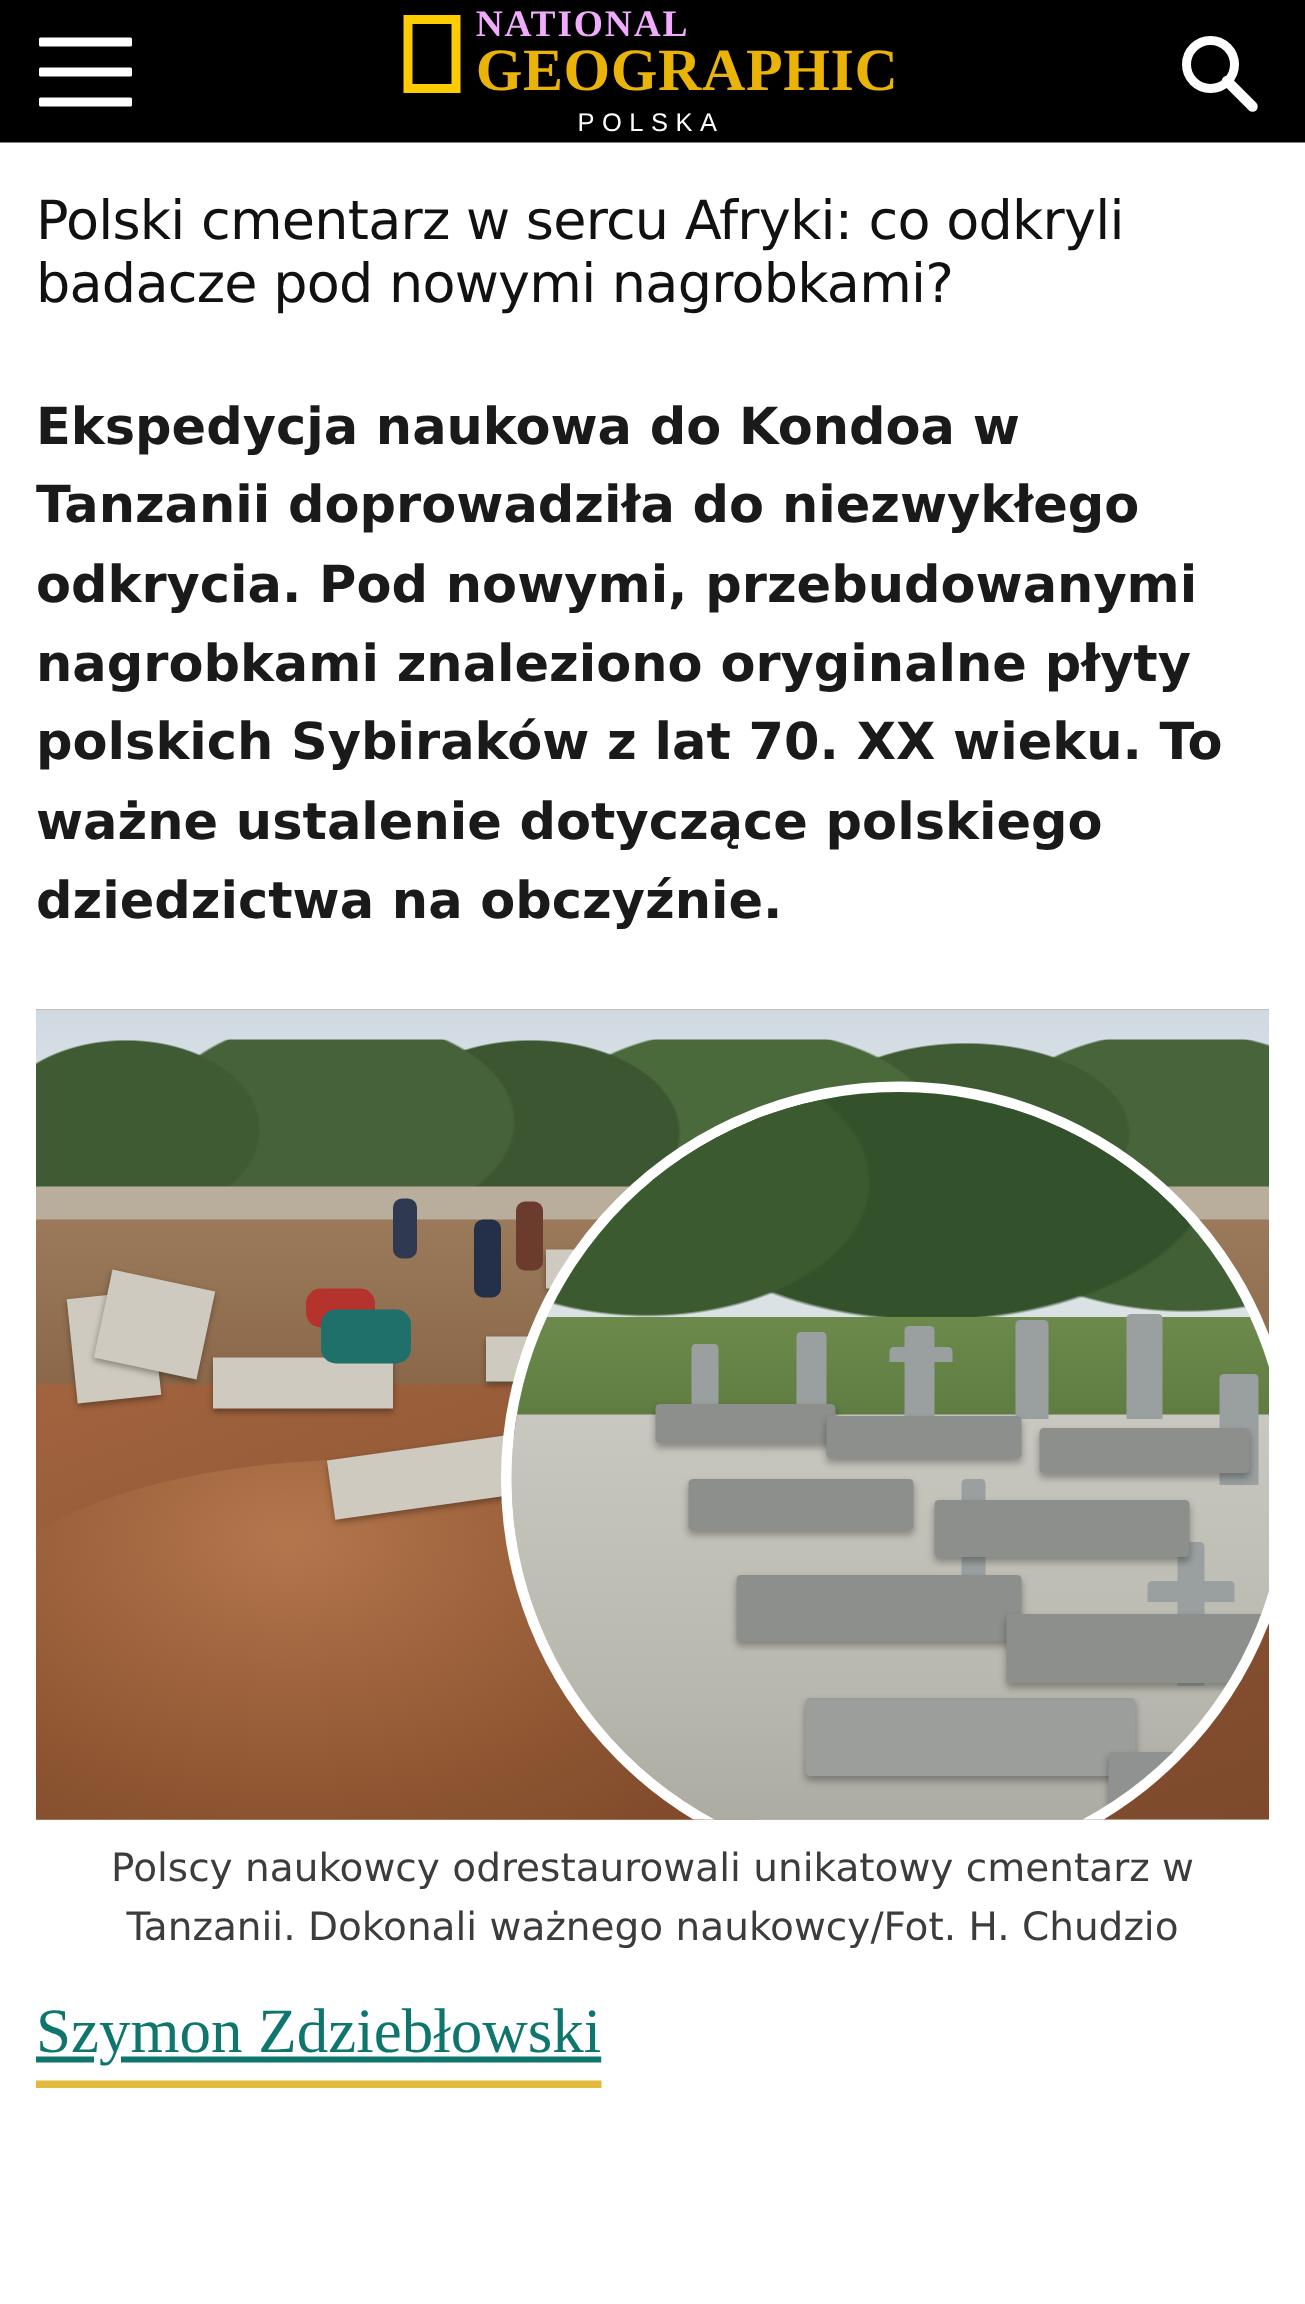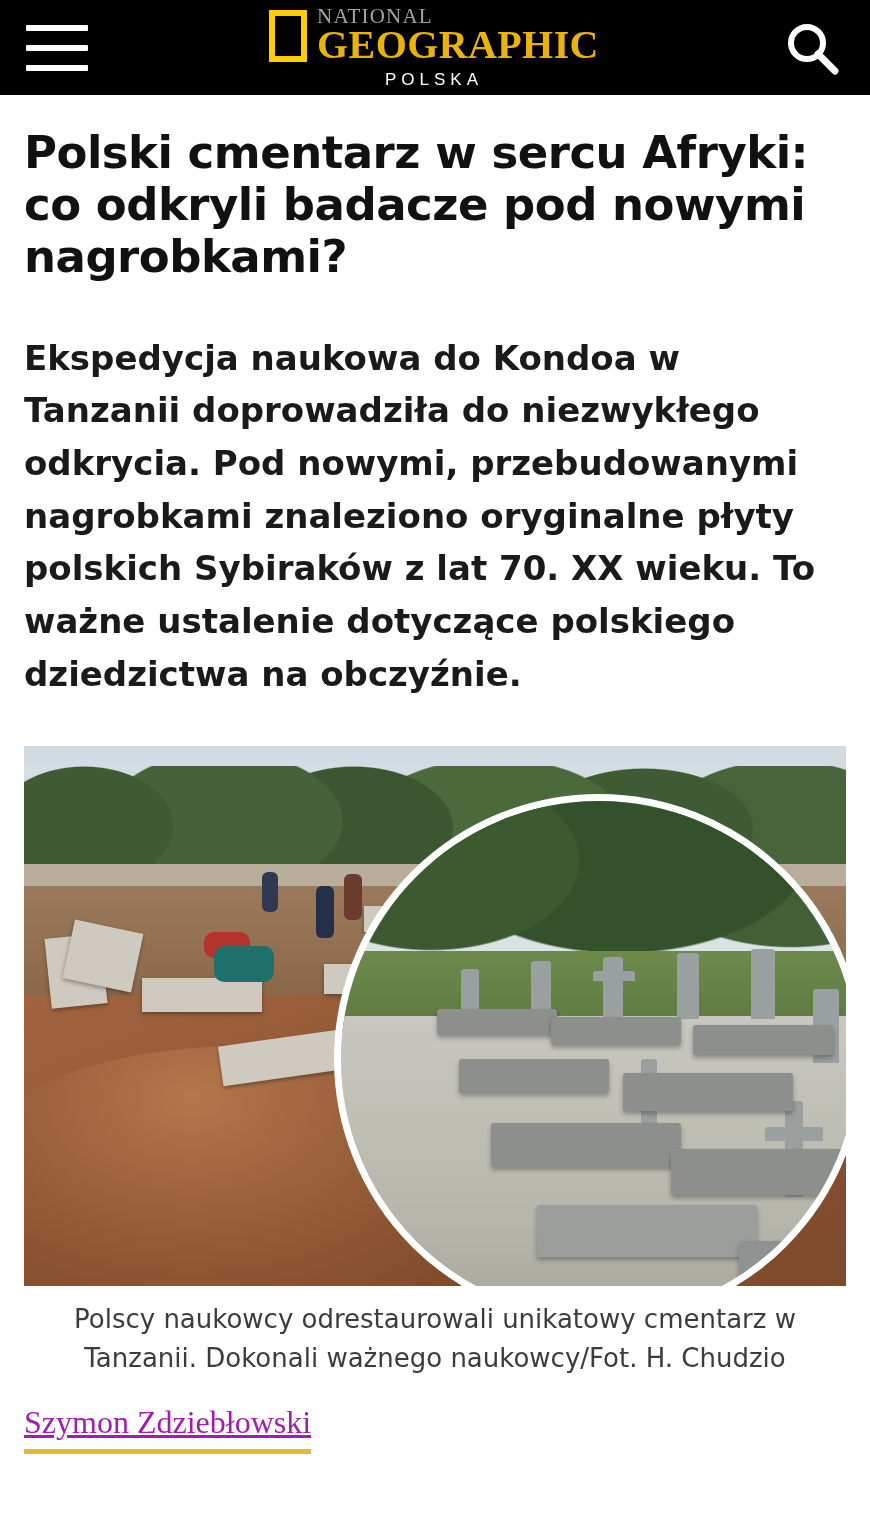--- a/index.html
+++ b/index.html
@@ -62,24 +62,24 @@
     border: 6px solid #ffcc00;
     background: #000;
     flex: 0 0 auto;
   }
   .brand-words {
     display: flex;
     flex-direction: column;
     line-height: 0.95;
   }
   .brand-words .w1 {
-    color: #a3a3a3;
-    font-size: 21px;
+    color: #f0abfc;
+    font-size: 25px;
     letter-spacing: 1.2px;
-    font-weight: 400;
+    font-weight: 700;
     font-family: "Liberation Serif", serif;
   }
   .brand-words .w2 {
     color: #eab308;
     font-size: 40px;
     letter-spacing: 0.4px;
     font-weight: 700;
     font-family: "Liberation Serif", serif;
   }
   .brand-sub {
@@ -98,23 +98,23 @@
     justify-content: center;
     cursor: pointer;
   }
   .search-btn svg { display: block; }
 
   
   .article {
     padding: 0 24px;
   }
   .headline {
-    font-size: 45px;
+    font-size: 36px;
     line-height: 1.16;
-    font-weight: 700;
+    font-weight: 400;
     color: #111111;
     letter-spacing: -0.5px;
     margin: 32px 0 0 0;
     font-family: "DejaVu Sans", sans-serif;
   }
   .lead {
     font-size: 34px;
     line-height: 1.55;
     font-weight: 700;
     color: #1a1a1a;
@@ -222,22 +222,22 @@
     text-align: center;
     padding: 14px 10px 0 10px;
     font-family: "DejaVu Sans", sans-serif;
   }
 
   .byline {
     margin: 26px 0 0 0;
     padding-bottom: 8px;
     display: inline-block;
     font-family: "Liberation Serif", serif;
-    font-size: 32px;
-    color: #a21caf;
+    font-size: 42px;
+    color: #0f766e;
     border-bottom: 5px solid #e2b93b;
     cursor: pointer;
   }
 </style>
 </head>
 <body>
 
 <header class="site-header">
 
   <div class="hamburger">

